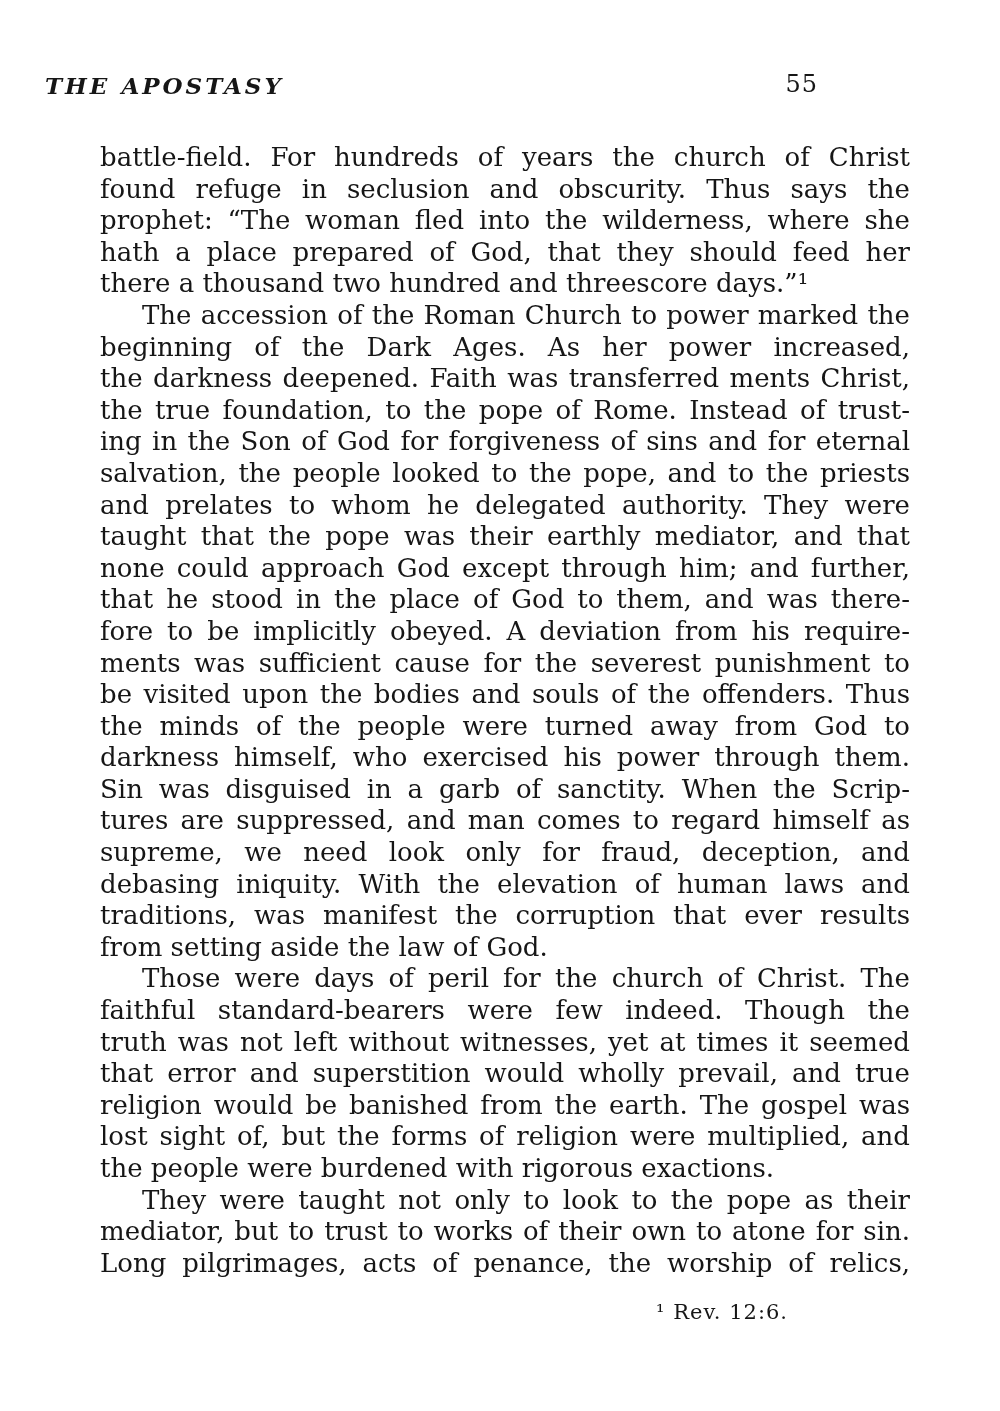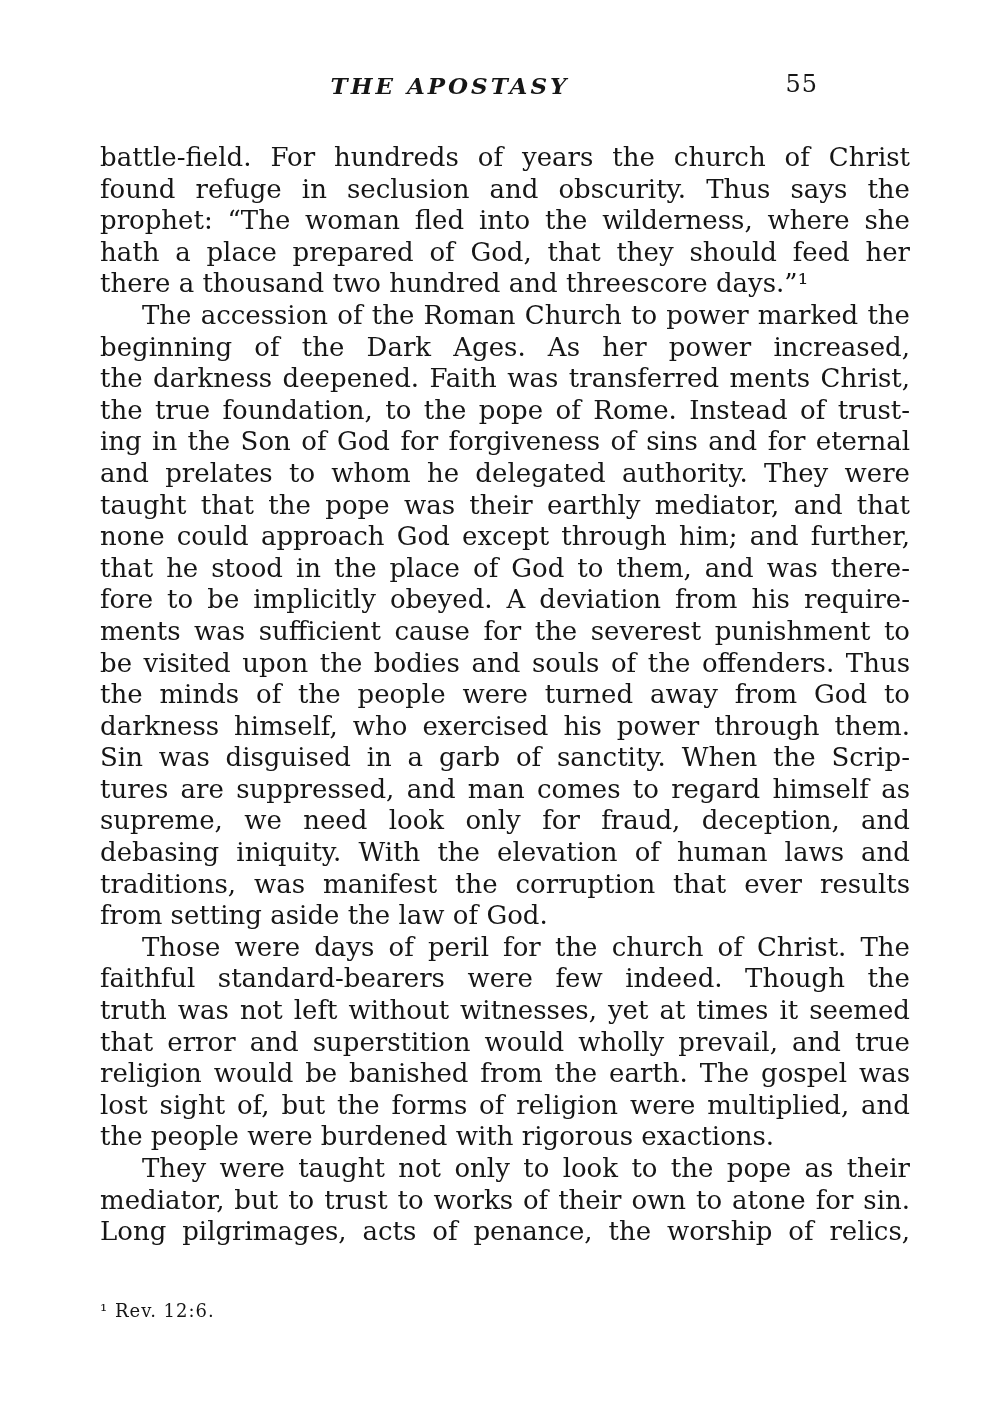--- a/index.html
+++ b/index.html
@@ -20,21 +20,20 @@
     position: absolute;
     top: 72px;
     left: 100px;
     width: 810px;
     height: 30px;
   }
   .head-title {
     position: absolute;
     left: 0;
     right: 0;
-    text-align: center;
     transform: translateX(-55px);
     font-style: italic;
     font-weight: bold;
     font-size: 23px;
     letter-spacing: 3px;
     white-space: nowrap;
   }
   .page-number {
     position: absolute;
     right: 92px;
@@ -61,22 +60,22 @@
   .line.indent {
     text-indent: 42px;
   }
   .footnote {
     position: absolute;
     top: 1300px;
     left: 100px;
     width: 810px;
     box-sizing: border-box;
     padding-right: 122px;
-    text-align: left;
-    font-size: 18px;
+    text-align: right;
+    font-size: 21px;
     letter-spacing: 1px;
   }
 </style>
 </head>
 <body>
 
 <div class="page" style="--paper: #ffffff; --ink: #161616;">
   <div class="running-head">
     <div class="head-title">THE APOSTASY</div>
     <div class="page-number">55</div>
@@ -86,20 +85,21 @@
       <div class="line">battle-field.  For hundreds of years the church of Christ</div>
       <div class="line">found refuge in seclusion and obscurity.  Thus says the</div>
       <div class="line">prophet: “The woman fled into the wilderness, where she</div>
       <div class="line">hath a place prepared of God, that they should feed her</div>
       <div class="line last">there a thousand two hundred and threescore days.”¹</div>
       <div class="line indent">The accession of the Roman Church to power marked the</div>
       <div class="line">beginning of the Dark Ages.  As her power increased,</div>
       <div class="line">the darkness deepened.  Faith was transferred ments Christ,</div>
       <div class="line">the true foundation, to the pope of Rome.  Instead of trust-</div>
       <div class="line">ing in the Son of God for forgiveness of sins and for eternal</div>
+      <div class="line">salvation, the people looked to the pope, and to the priests</div>
       <div class="line">and prelates to whom he delegated authority.  They were</div>
       <div class="line">taught that the pope was their earthly mediator, and that</div>
       <div class="line">none could approach God except through him; and further,</div>
       <div class="line">that he stood in the place of God to them, and was there-</div>
       <div class="line">fore to be implicitly obeyed.  A deviation from his require-</div>
       <div class="line">ments was sufficient cause for the severest punishment to</div>
       <div class="line">be visited upon the bodies and souls of the offenders.  Thus</div>
       <div class="line">the minds of the people were turned away from God to</div>
       <div class="line">darkness himself, who exercised his power through them.</div>
       <div class="line">Sin was disguised in a garb of sanctity.  When the Scrip-</div>

